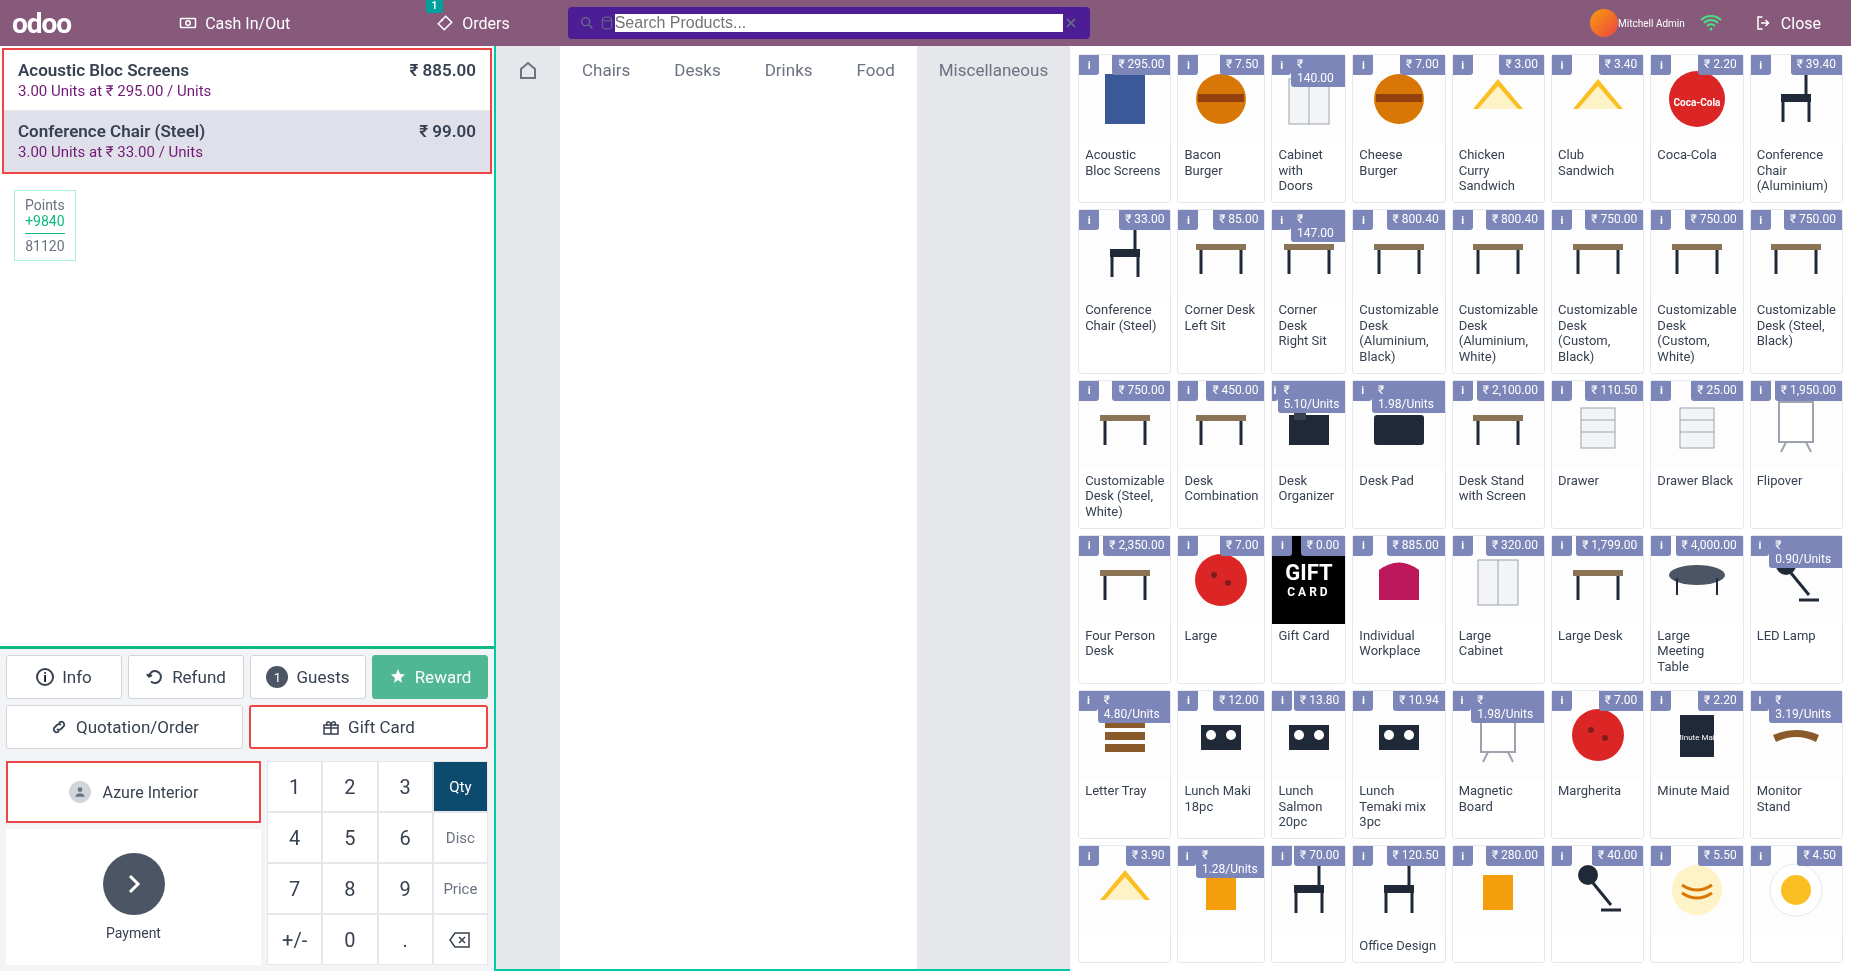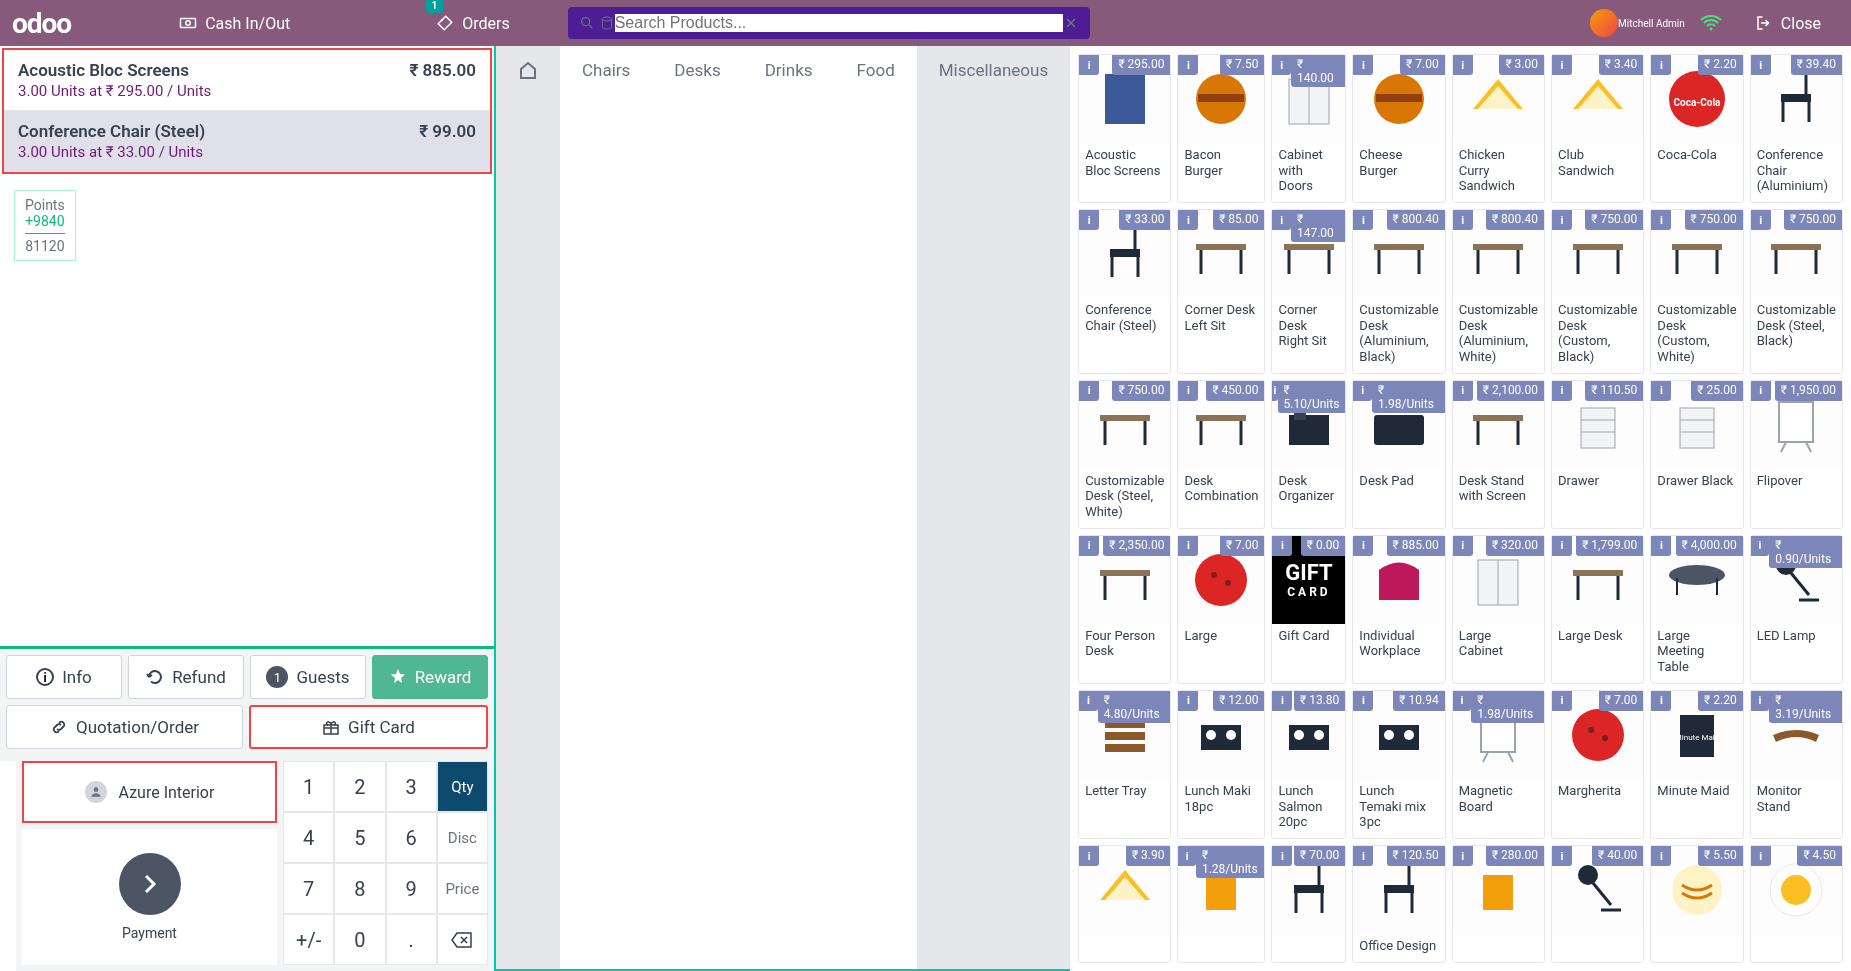--- a/index.html
+++ b/index.html
@@ -33,21 +33,21 @@
 .total { text-align: right; }
 .total .t1 { font-size: 24px; font-weight: 500; }
 .total .t2 { font-size: 15px; color: #9ca3af; }
 .greenbar { height: 3px; background: #10b981; }
 .actions { background: #f3f4f6; padding: 6px; }
 .arow { display: flex; gap: 6px; margin-bottom: 6px; }
 .abtn { flex: 1; background: #fff; border: 1px solid #d1d5db; border-radius: 3px; padding: 10px; font-size: 17px; display: flex; align-items: center; justify-content: center; gap: 8px; cursor: pointer; }
 .abtn.green { background: #50b794; color: #fff; border-color: #50b794; }
 .guestnum { background: #4b5563; color: #fff; border-radius: 50%; width: 22px; height: 22px; display: flex; align-items: center; justify-content: center; font-size: 13px; }
 .abtn.redborder { border: 2px solid #ef4444; }
-.bottom { display: flex; background: #f3f4f6; padding: 0 6px 6px; gap: 6px; margin-left: 16px; }
+.bottom { display: flex; background: #f3f4f6; padding: 0 6px 6px; gap: 6px; }
 .custpay { width: 255px; display: flex; flex-direction: column; gap: 6px; }
 .cust { background: #fff; border: 2px solid #ef4444; padding: 18px 12px; display: flex; align-items: center; gap: 12px; font-size: 16px; justify-content: center; }
 .usericon { width: 22px; height: 22px; background: #d1d5db; border-radius: 50%; display: flex; align-items: center; justify-content: center; }
 .pay { background: #fff; flex: 1; display: flex; flex-direction: column; align-items: center; justify-content: center; gap: 10px; padding: 20px; }
 .paycircle { width: 62px; height: 62px; background: #4b5563; border-radius: 50%; display: flex; align-items: center; justify-content: center; }
 .paycircle svg { width: 24px; height: 24px; fill: #fff; }
 .keypad { flex: 1; display: grid; grid-template-columns: repeat(4, 1fr); }
 .key { background: #fff; border: 1px solid #e5e7eb; font-size: 20px; display: flex; align-items: center; justify-content: center; height: 51px; cursor: pointer; }
 .key.side { font-size: 15px; color: #6b7280; }
 .key.qty { background: #0c4a6e; color: #fff; }

